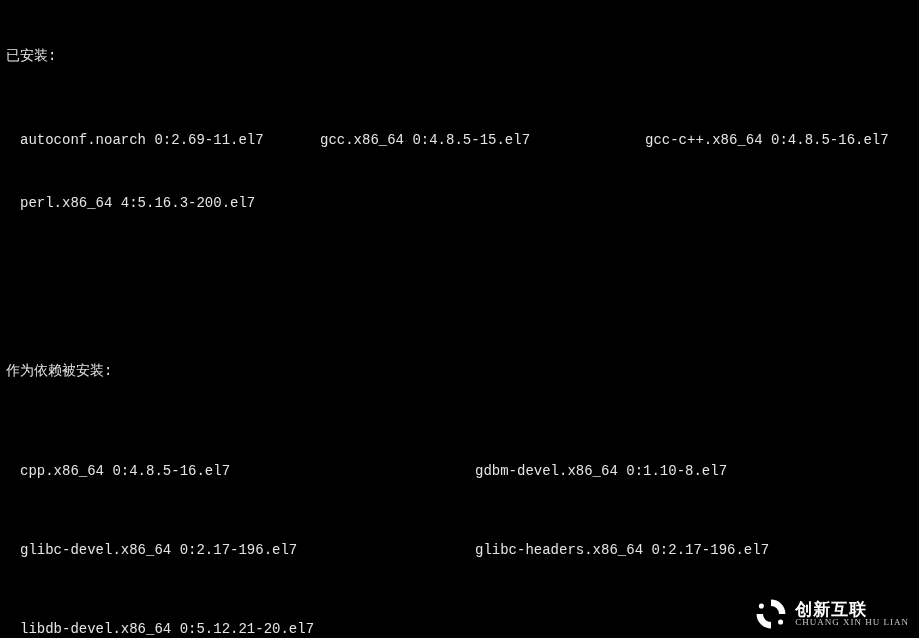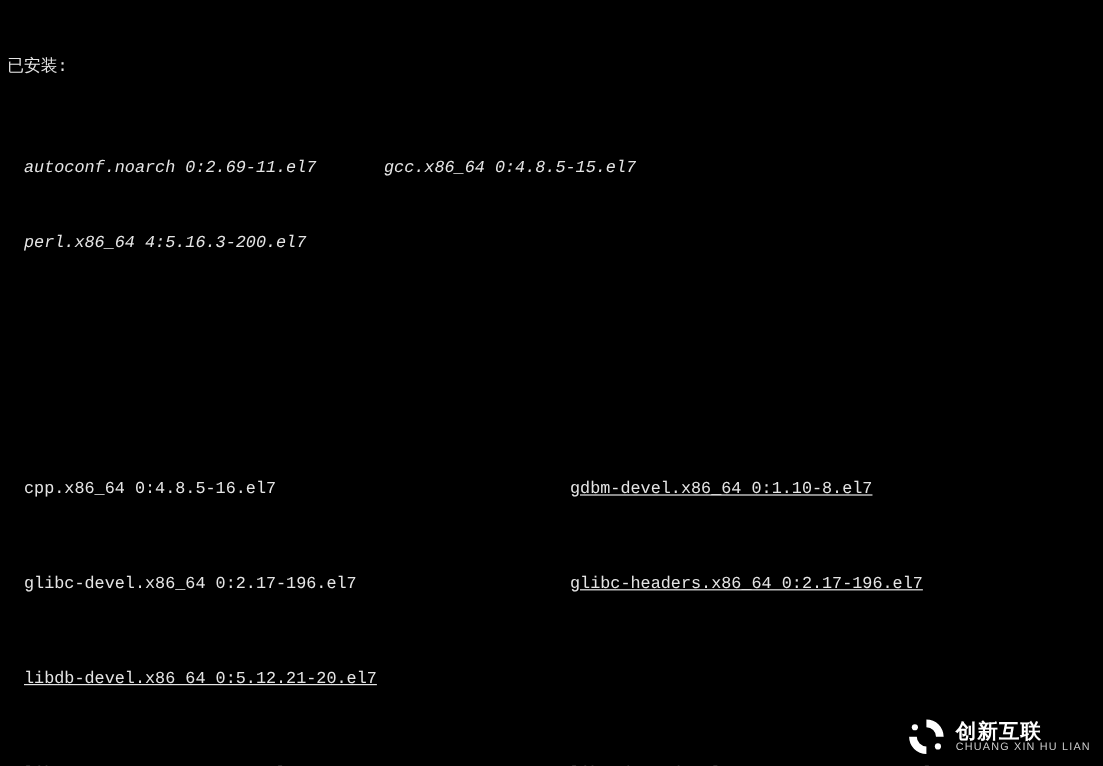--- a/index.html
+++ b/index.html
@@ -13,64 +13,66 @@
     width: 919px;
     height: 638px;
     overflow: hidden;
     position: relative;
   }
   .terminal {
     padding: 4px 6px;
     white-space: pre;
   }
   .line { display: block; }
-  .installed-row { display: flex; font-style: italic; }
+  .installed-row { display: flex; }
   .installed-row .col1 { width: 300px; }
   .installed-row .col2 { width: 325px; }
   .installed-row .col3 { flex: 1; }
   .indent { padding-left: 14px; }
   .dep-row { display: flex; margin-top: 16px; }
   .dep-row .colA { width: 455px; }
-  .dep-row .colB { flex: 1; text-decoration: underline; }
+  .dep-row .colB { flex: 1; }
   .logo {
     position: absolute;
     right: 10px;
     bottom: 8px;
     display: flex;
     align-items: center;
     gap: 8px;
     color: #ffffff;
-    font-family: Liberation Sans, sans-serif;
+    font-family: Liberation Serif, serif;
     pointer-events: none;
   }
   .logo-icon {
     width: 32px;
     height: 32px;
   }
   .logo-text { display:flex; flex-direction:column; line-height:1; }
   .logo-text .big { font-size: 17px; font-weight: bold; letter-spacing:1px;}
   .logo-text .small { font-size: 9px; letter-spacing: 1px; color:#cccccc;}
 </style>
 </head>
 <body>
 
 <div class="terminal">
   <span class="line">已安装:</span>
 
   <div class="installed-row indent">
     <span class="col1">autoconf.noarch 0:2.69-11.el7</span>
     <span class="col2">gcc.x86_64 0:4.8.5-15.el7</span>
+    <span class="col3">gcc-c++.x86_64 0:4.8.5-16.el7</span>
   </div>
   <div class="installed-row indent">
     <span class="col1">perl.x86_64 4:5.16.3-200.el7</span>
     <span class="col3"></span>
   </div>
 
   <span class="line">&nbsp;</span>
 
+  <span class="line">作为依赖被安装:</span>
 
   <div class="dep-row indent"><span class="colA">cpp.x86_64 0:4.8.5-16.el7</span><span class="colB">gdbm-devel.x86_64 0:1.10-8.el7</span></div>
   <div class="dep-row indent"><span class="colA">glibc-devel.x86_64 0:2.17-196.el7</span><span class="colB">glibc-headers.x86_64 0:2.17-196.el7</span></div>
   <div class="dep-row indent"><span class="colB">libdb-devel.x86_64 0:5.12.21-20.el7</span></div>
   <div class="dep-row indent"><span class="colA">libmpc.x86_64 0:1.0.1-3.el7</span><span class="colB">libstdc++-devel.x86_64 0:4.8.5-16.el7</span></div>
   
   
   
   
   

